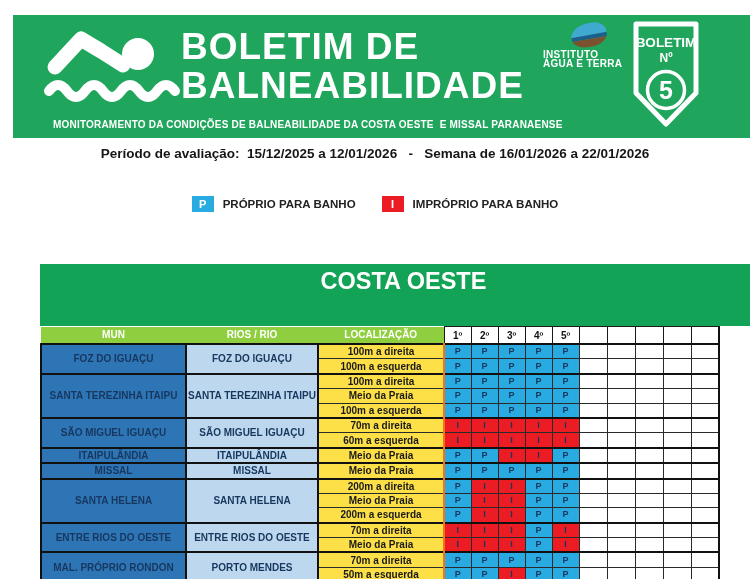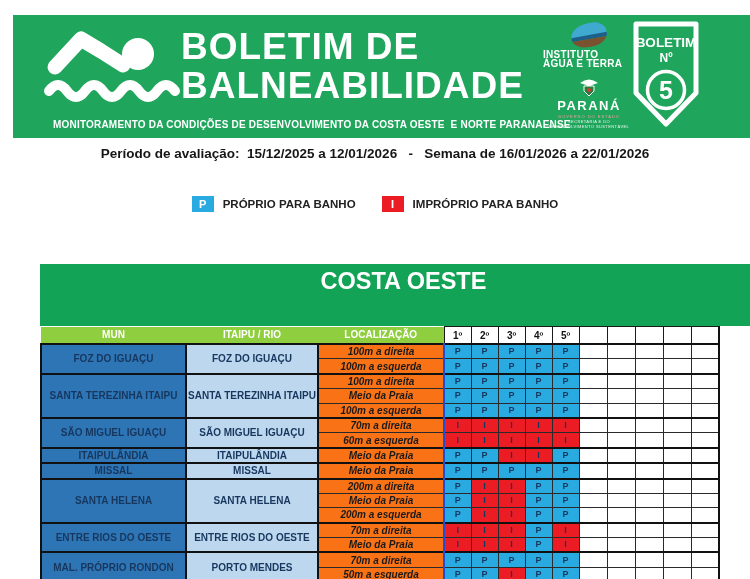--- a/index.html
+++ b/index.html
@@ -40,61 +40,50 @@
     font-size:23.5px;line-height:30px;height:62px;box-sizing:border-box;padding-top:2px;}
   table{border-collapse:collapse;table-layout:fixed;width:678px;}
   th,td{padding:0;text-align:center;vertical-align:middle;overflow:hidden;}
   thead th{height:16px;font-size:10px;font-weight:bold;}
   th.hg{background:#8FCE3E;color:#fff;border:0;}
   th.hw{background:#fff;color:#111;border:1px solid #1a1a1a;}
   th.hw:last-child{border-right:2px solid #111;}
   tbody td{border:1px solid #2a2a2a;height:13.4px;font-weight:bold;font-size:10px;line-height:11px;}
   td.mun{background:#2E75B6;color:#17375E;border-left:2px solid #111;border-right:2px solid #111;}
   td.praia{background:#BDD7EE;color:#17375E;border-right:2px solid #111;}
-  td.loc{background:#f97316;color:#1a1a1a;border-right:2px solid #1d4ed8;font-style:italic;}
+  td.loc{background:#fde047;color:#1a1a1a;border-right:2px solid #f97316;}
   td.st{font-size:9px;color:#17375E;}
   td.ste{background:#fff;}
   td:last-child{border-right:2px solid #111;}
   tr.gs td{border-top:2px solid #111;}
   tbody tr:last-child td, td.bb{border-bottom:2px solid #111;}
 </style>
 </head>
 <body>
 
 <div class="band">
   <svg class="swimmer" viewBox="0 0 150 95">
     <circle cx="97" cy="33" r="16" fill="#ffffff"></circle>
     <path d="M14 46 L40 18 L60 30 L82 44" stroke="#ffffff" stroke-width="15" fill="none" stroke-linecap="round" stroke-linejoin="round"></path>
     <path d="M8 70 q 9 -12 18 0 t 18 0 t 18 0 t 18 0 t 18 0 t 18 0 t 18 0" stroke="#ffffff" stroke-width="10" fill="none" stroke-linecap="round"></path>
   </svg>
   <div class="hdr-title"><span>BOLETIM DE</span>
 <span>BALNEABILIDADE</span></div>
-  <div class="hdr-sub">MONITORAMENTO DA CONDIÇÕES DE DESENVOLVIMENTO DA COSTA OESTE  E NORTE PARANAENSE</div>
+  <div class="hdr-sub">MONITORAMENTO DA CONDIÇÕES DE BALNEABILIDADE DA COSTA OESTE  E MISSAL PARANAENSE</div>
 
   <div class="iat">
     <div class="leaf">
       <div class="l-top"></div>
         <div class="l-mid"></div>
         <div class="l-bot"></div>
     </div>
     <div>INSTITUTO</div>
     <div>ÁGUA E TERRA</div>
   </div>
 
-  <div class="parana">
-    <svg width="20" height="18" viewBox="0 0 20 18" style="display:block;margin:0 auto;">
-      <path d="M1 4 Q10 -3 19 4 L13 6 L10 8 L7 6 Z" fill="#ffffff"></path>
-      <path d="M5 7 h10 v5 l-5 5 l-5 -5 z" fill="#2c7a3f" stroke="#ffffff" stroke-width="1"></path>
-      <circle cx="10" cy="11" r="2" fill="#d23b2f"></circle>
-    </svg>
-    <div class="p-name">PARANÁ</div>
-    <div class="p-sub1">GOVERNO DO ESTADO</div>
-    <div class="p-sub2">SECRETARIA E DO</div>
-    <div class="p-sub3">DESENVOLVIMENTO SUSTENTÁVEL</div>
-  </div>
 
   <svg class="badge" viewBox="0 0 68 108">
     <path d="M4 3 H64 V72 L34 103 L4 72 Z" fill="none" stroke="#ffffff" stroke-width="5" stroke-linejoin="round"></path>
     <text x="34" y="26" text-anchor="middle" fill="#ffffff" font-size="13.5" font-weight="bold">BOLETIM</text>
     <text x="34" y="41" text-anchor="middle" fill="#ffffff" font-size="12" font-weight="bold">Nº</text>
     <circle cx="34" cy="69" r="18.5" fill="none" stroke="#ffffff" stroke-width="3.5"></circle>
     <text x="34" y="78" text-anchor="middle" fill="#ffffff" font-size="25" font-weight="bold">5</text>
   </svg>
 </div>
 
@@ -127,21 +116,21 @@
         <col style="width:27px">
       <col style="width:28px">
         <col style="width:28px">
         <col style="width:28px">
       <col style="width:28px">
         <col style="width:28px">
     </colgroup>
     <thead>
         <tr id="header-row">
           <th class="hg">MUN</th>
-          <th class="hg">ITAIPU / RIO</th>
+          <th class="hg">RIOS / RIO</th>
           <th class="hg">LOCALIZAÇÃO</th>
           <th class="hw">1º</th>
           <th class="hw">2º</th>
           <th class="hw">3º</th>
           <th class="hw">4º</th>
           <th class="hw">5º</th>
           <th class="hw"></th>
           <th class="hw"></th>
           <th class="hw"></th>
           <th class="hw"></th>

